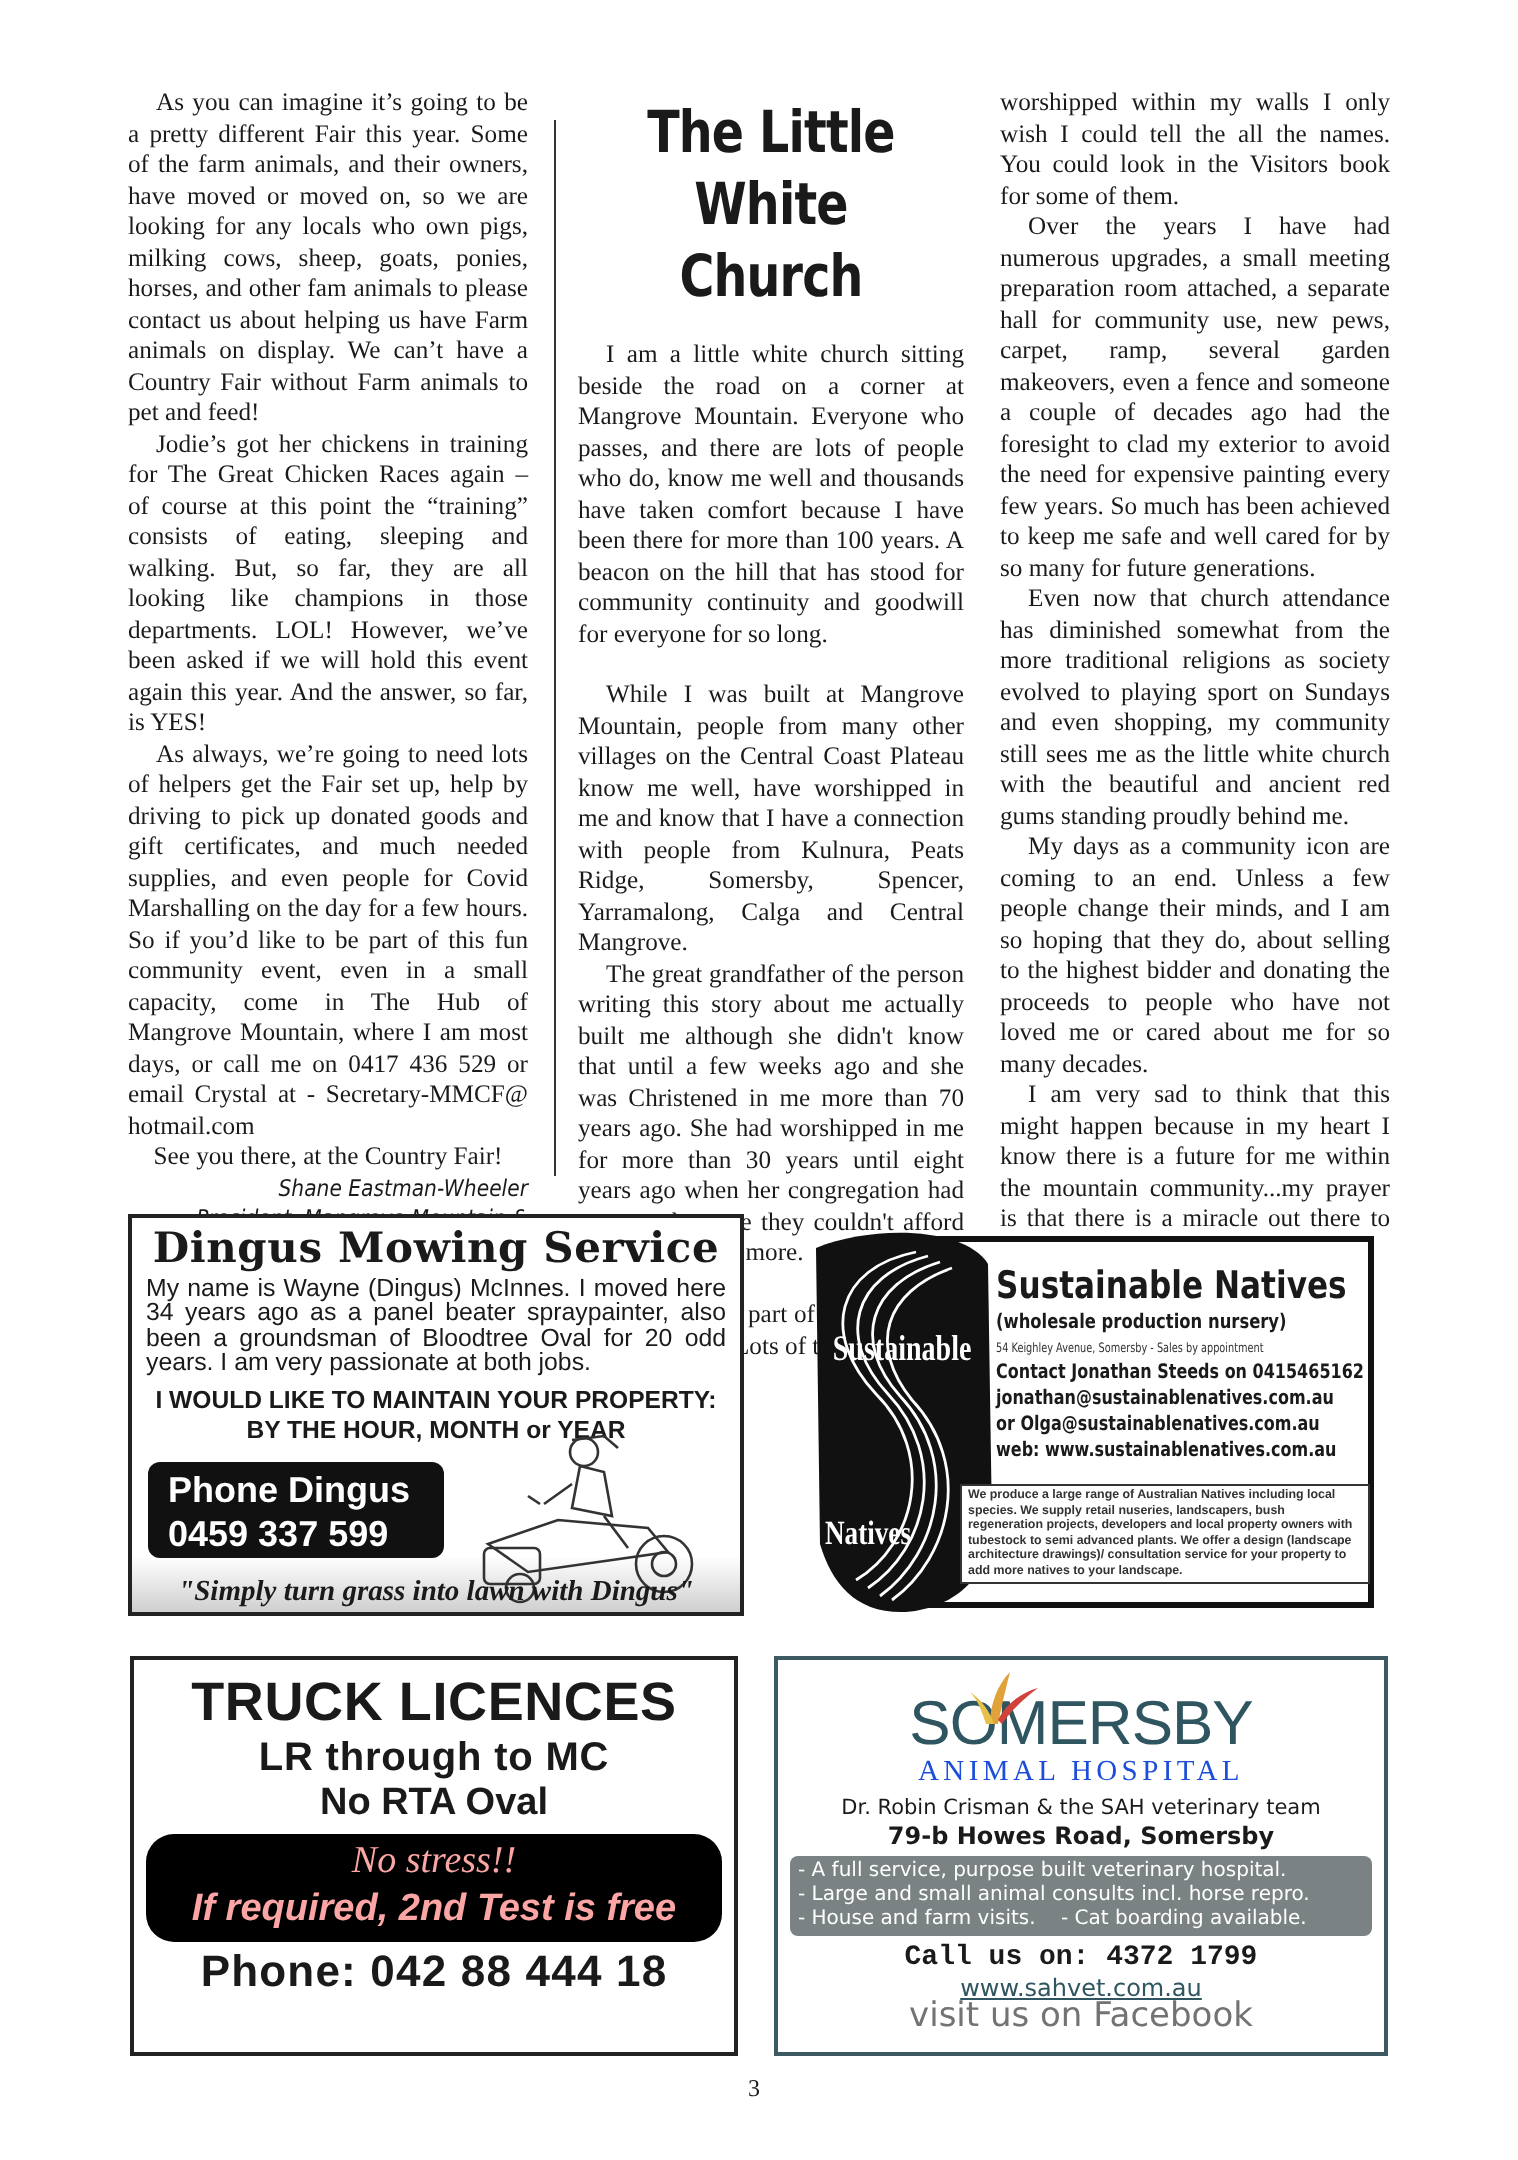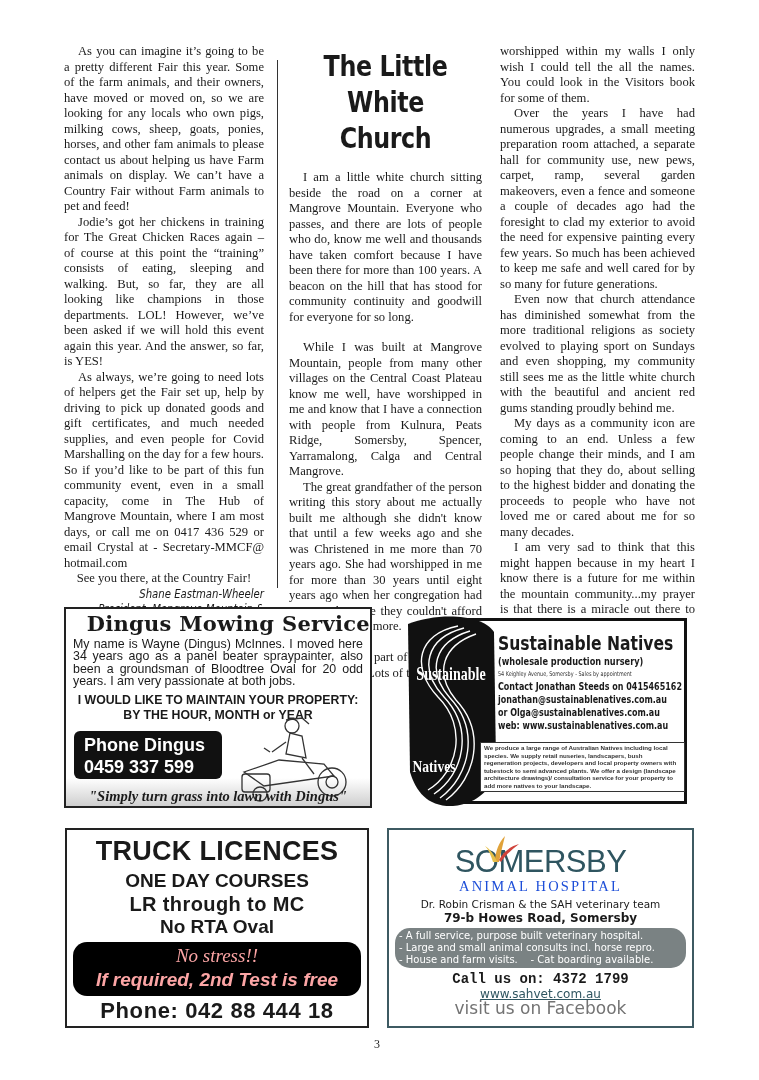--- a/index.html
+++ b/index.html
@@ -14,21 +14,21 @@
   #rule1 { left:277px; height:528px; }
 
   .title { font-family:"DejaVu Sans", sans-serif; font-weight:bold; font-size:29px; line-height:36px; text-align:center; letter-spacing:-0.5px; margin:4px 0 14px 0; transform:scaleX(0.82); transform-origin:center; }
   .sig { text-align:right; font-family:"DejaVu Sans", sans-serif; font-style:italic; font-size:11.5px; line-height:15.5px; transform:scaleX(0.88); transform-origin:right; }
   .center-line { text-align:center; text-indent:0 !important; }
   .gap { height:15px; }
 
   
   .ad { position:absolute; box-sizing:border-box; }
   #ad-dingus { left:64px; top:607px; width:308px; height:201px; border:2px solid #222; background:#fff; }
-  #ad-dingus .hd { font-family:"DejaVu Serif", serif; font-weight:bold; font-size:21px; text-align:right; margin-top:2px; letter-spacing:0.3px; }
+  #ad-dingus .hd { font-family:"DejaVu Serif", serif; font-weight:bold; font-size:21px; text-align:center; margin-top:2px; letter-spacing:0.3px; }
   #ad-dingus .body { font-family:"Liberation Sans", sans-serif; font-size:12.4px; line-height:12.4px; padding:0 7px; margin-top:2px; text-align:justify; }
   #ad-dingus .bold { font-family:"Liberation Sans", sans-serif; font-weight:bold; font-size:12.3px; text-align:center; line-height:15px; margin-top:5px; }
   #ad-dingus .phone-box { position:absolute; left:8px; top:122px; width:148px; height:48px; background:#111; color:#fff; border-radius:6px; font-family:"Liberation Sans", sans-serif; font-weight:bold; font-size:18px; line-height:22px; padding:3px 0 0 10px; box-sizing:border-box; }
   #ad-dingus .slogan { position:absolute; left:0; right:0; bottom:1px; text-align:center; font-family:"Liberation Serif", serif; font-weight:bold; font-style:italic; font-size:14.5px; }
   #ad-dingus .grass { position:absolute; left:0; right:0; bottom:0; height:28px; background:linear-gradient(#fff, #cfcfcf); }
   #ad-dingus .mower { position:absolute; left:168px; top:105px; width:130px; height:90px; }
 
   #ad-natives { left:398px; top:612px; width:292px; height:195px; }
   #ad-natives .frame { position:absolute; left:55px; top:6px; width:234px; height:186px; border:3px solid #111; box-sizing:border-box; background:#fff; }
   #ad-natives .logo { position:absolute; left:0; top:0; width:100px; height:195px; }
@@ -47,21 +47,21 @@
   #ad-truck .blk { margin:4px 6px 0 6px; background:#000; color:#fca5a5; border-radius:14px; height:54px; padding-top:2px; box-sizing:border-box; }
   #ad-truck .blk .a { font-family:"Liberation Serif", serif; font-style:italic; font-size:19px; line-height:24px; }
   #ad-truck .blk .b { font-family:"Liberation Sans", sans-serif; font-style:italic; font-weight:bold; font-size:19px; line-height:24px; }
   #ad-truck .ph { font-family:"Liberation Sans", sans-serif; font-weight:bold; font-size:22px; margin-top:2px; letter-spacing:0.6px; }
 
   #ad-vet { left:387px; top:828px; width:307px; height:200px; border:2px solid #3d5a62; background:#fff; text-align:center; }
   #ad-vet .logo-main { font-family:"Liberation Sans", sans-serif; font-size:31px; color:#2f5560; margin-top:16px; letter-spacing:-0.5px; line-height:32px; }
   #ad-vet .logo-sub { font-family:"Liberation Serif", serif; font-size:14.5px; color:#1d4ed8; letter-spacing:2.2px; line-height:16px; }
   #ad-vet .doc { font-family:"DejaVu Sans", sans-serif; font-size:10.5px; margin-top:4px; }
   #ad-vet .addr { font-family:"DejaVu Sans", sans-serif; font-weight:bold; font-size:12px; margin-top:1px; }
-  #ad-vet .svc { margin:3px 6px 0 6px; background:#7a8283; color:#fff; border-radius:15px; font-family:"DejaVu Sans", sans-serif; font-size:10px; line-height:12px; text-align:left; padding:2px 4px; }
+  #ad-vet .svc { margin:3px 6px 0 6px; background:#7a8283; color:#fff; border-radius:4px; font-family:"DejaVu Sans", sans-serif; font-size:10px; line-height:12px; text-align:left; padding:2px 4px; }
   #ad-vet .call { font-family:Liberation Mono, monospace; font-weight:bold; font-size:14px; margin-top:3px; }
   #ad-vet .web { font-family:"DejaVu Sans", sans-serif; font-size:12px; color:#2f5560; text-decoration:underline; line-height:14px; }
   #ad-vet .fb { font-family:"DejaVu Sans", sans-serif; font-size:17px; color:#737373; line-height:14px; }
   #ad-vet .flame { position:absolute; left:92px; top:4px; width:40px; height:30px; }
 
   #page-num { position:absolute; left:374px; top:1037px; font-family:"Liberation Serif", serif; font-size:12px; }
 </style>
 </head>
 <body>
 
@@ -144,21 +144,20 @@
     <div class="contact">Contact Jonathan Steeds on 0415465162</div>
     <div class="contact" style="margin-top:0">jonathan@sustainablenatives.com.au</div>
     <div class="contact" style="margin-top:0">or Olga@sustainablenatives.com.au</div>
     <div class="contact" style="margin-top:0">web: www.sustainablenatives.com.au</div>
   </div>
   <div class="desc">We produce a large range of Australian Natives including local species. We supply retail nuseries, landscapers, bush regeneration projects, developers and local property owners with tubestock to semi advanced plants. We offer a design (landscape architecture drawings)/ consultation service for your property to add more natives to your landscape.</div>
 </div>
 
 <div id="ad-truck" class="ad">
   <div class="hd">TRUCK LICENCES</div>
-  <div class="l2">ONE DAY COURSES</div>
   <div class="l3">LR through to MC</div>
   <div class="l4">No RTA Oval</div>
   <div class="blk">
     <div class="a">No stress!!</div>
     <div class="b">If required, 2nd Test is free</div>
   </div>
   <div class="ph">Phone: 042 88 444 18</div>
 </div>
 
 <div id="ad-vet" class="ad">

